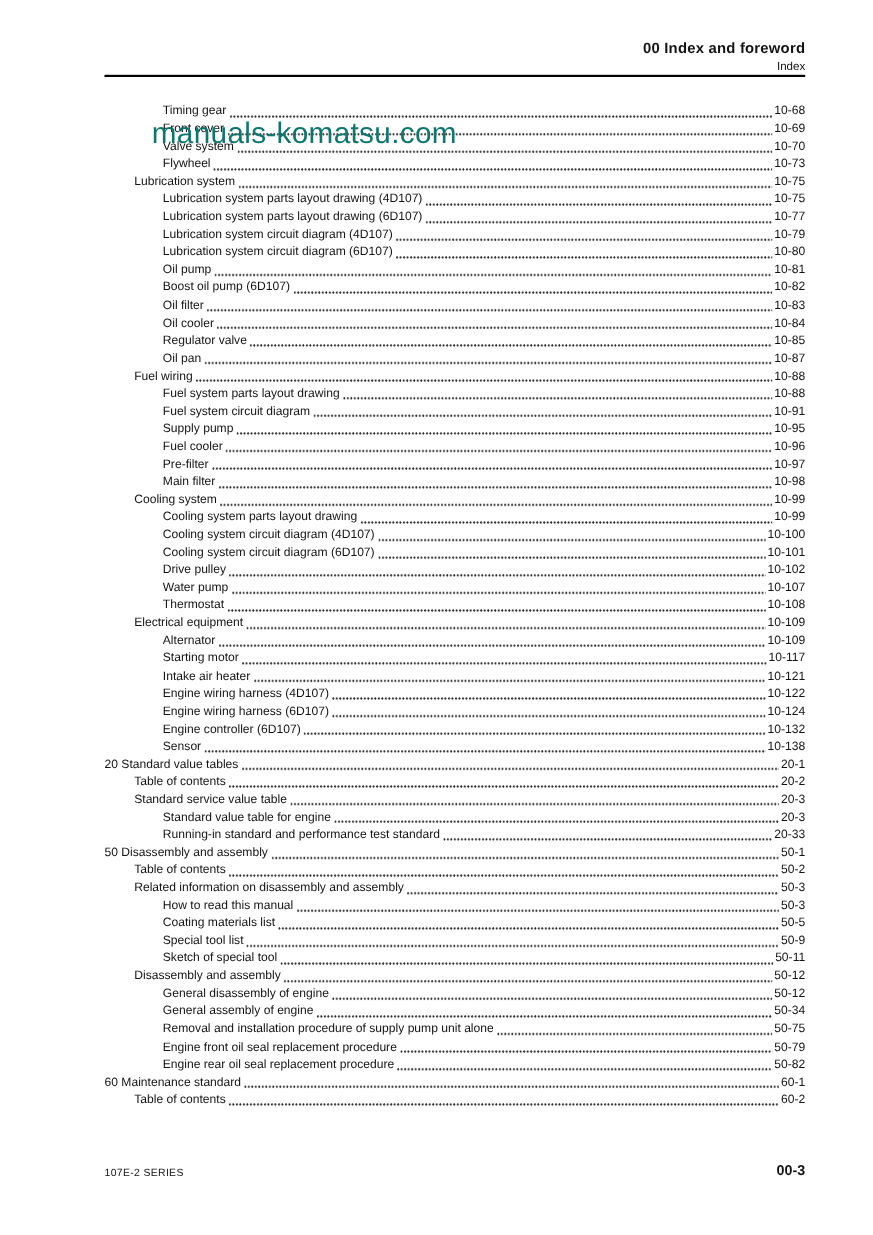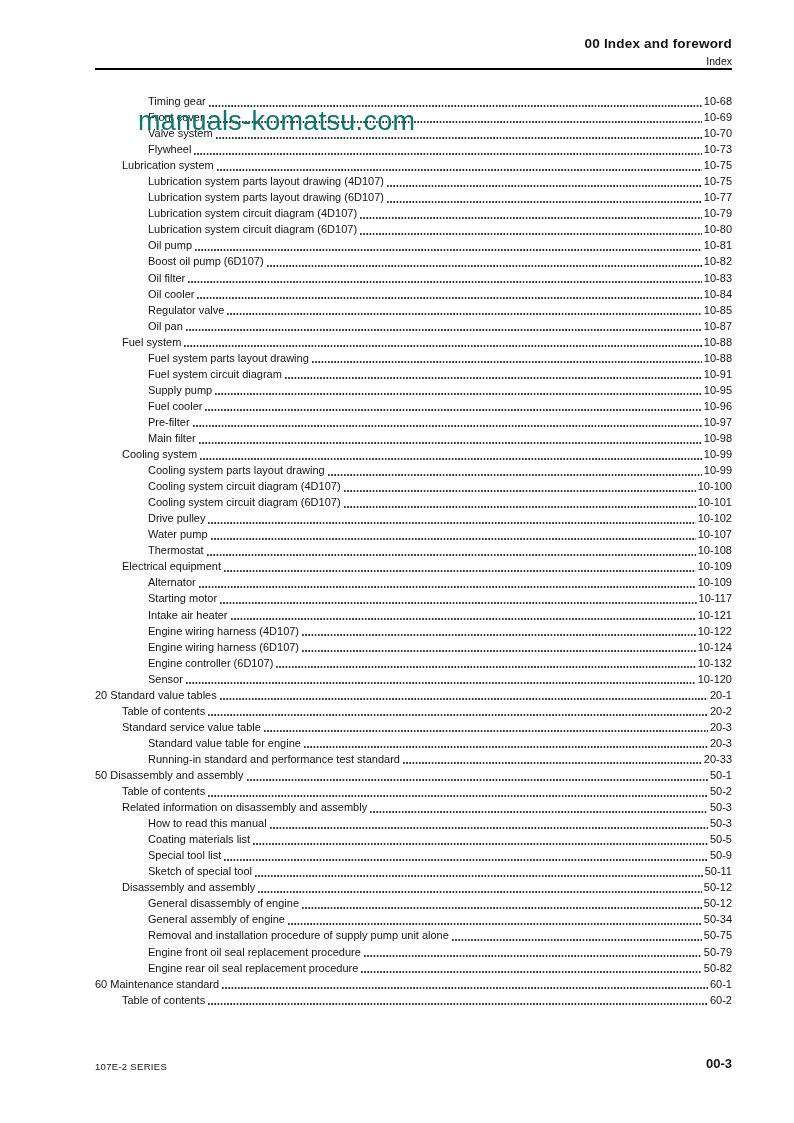--- a/index.html
+++ b/index.html
@@ -144,21 +144,21 @@
         <span class="toc-label">Regulator valve</span>
         <span class="toc-dots"></span>
         <span class="toc-page">10-85</span>
       </div>
       <div class="toc-row lvl2">
         <span class="toc-label">Oil pan</span>
         <span class="toc-dots"></span>
         <span class="toc-page">10-87</span>
       </div>
       <div class="toc-row lvl1">
-        <span class="toc-label">Fuel system</span>
+        <span class="toc-label">Fuel wiring</span>
         <span class="toc-dots"></span>
         <span class="toc-page">10-88</span>
       </div>
       <div class="toc-row lvl2">
         <span class="toc-label">Fuel system parts layout drawing</span>
         <span class="toc-dots"></span>
         <span class="toc-page">10-88</span>
       </div>
       <div class="toc-row lvl2">
         <span class="toc-label">Fuel system circuit diagram</span>
@@ -251,21 +251,21 @@
         <span class="toc-page">10-124</span>
       </div>
       <div class="toc-row lvl2">
         <span class="toc-label">Engine controller (6D107)</span>
         <span class="toc-dots"></span>
         <span class="toc-page">10-132</span>
       </div>
       <div class="toc-row lvl2">
         <span class="toc-label">Sensor</span>
         <span class="toc-dots"></span>
-        <span class="toc-page">10-120</span>
+        <span class="toc-page">10-138</span>
       </div>
       <div class="toc-row lvl0">
         <span class="toc-label">20 Standard value tables</span>
         <span class="toc-dots"></span>
         <span class="toc-page">20-1</span>
       </div>
       <div class="toc-row lvl1">
         <span class="toc-label">Table of contents</span>
         <span class="toc-dots"></span>
         <span class="toc-page">20-2</span>

